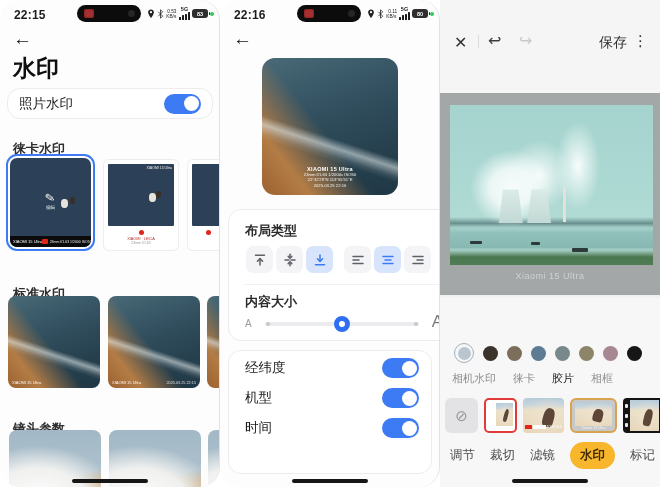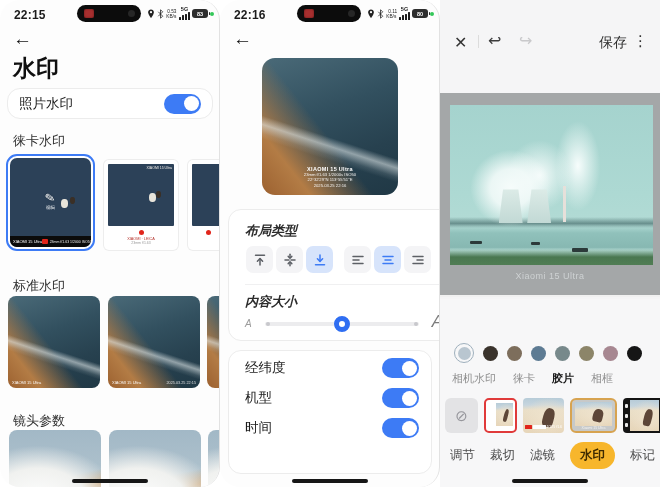--- a/index.html
+++ b/index.html
@@ -25,21 +25,21 @@
   .bars b { width:2px; background:#1d1d1d; border-radius:.5px; display:block; }
   .batt { position:relative; width:16px; height:8.5px; border-radius:3px; background:#2e2e2e; display:flex; align-items:center; justify-content:center; }
   .batt i { font-style:normal; font-size:5.5px; color:#fff; font-weight:700; }
   .batt::after { content:""; position:absolute; right:-2px; top:2.5px; width:1.5px; height:3.5px; background:#2e2e2e; border-radius:1px; }
   .gdot { width:4px; height:4px; border-radius:50%; background:#34c759; }
 
   .backbtn { position:absolute; left:13px; top:29px; font-size:19px; color:#111; line-height:20px; cursor:pointer; }
   .pgtitle { position:absolute; left:13px; top:53px; font-size:23px; font-weight:700; color:#0f0f0f; }
 
   .card { background:#fff; border:1px solid #ececec; border-radius:13px; }
-  .secLabel { position:absolute; left:13px; font-size:13px; font-weight:400; color:#2f2f2f; }
+  .secLabel { position:absolute; left:13px; font-size:13px; font-weight:700; color:#2f2f2f;margin-top:8px; }
 
   
   .tg { position:relative; width:37px; height:20px; border-radius:11px; background:#3d7bf5; flex:0 0 auto; }
   .tg::after { content:""; position:absolute; right:2.5px; top:2.5px; width:15px; height:15px; border-radius:50%; background:#fff; }
 
   
   .wmCard { position:absolute; left:7px; top:88px; width:206px; height:31px; display:flex; align-items:center; justify-content:space-between; padding:0 11px; }
   .wmCard span { font-size:13.5px; color:#1a1a1a; }
 
   .thumbRow { position:absolute; left:0; width:220px; }
@@ -92,21 +92,21 @@
   .dthumb { position:absolute; top:0; width:92px; height:92px; border-radius:8px; }
 
   .homebar { position:absolute; left:72px; top:479px; width:76px; height:4px; border-radius:2px; background:#161616; z-index:9; }
 
   
   .preview { position:absolute; left:42px; top:58px; width:136px; height:137px; border-radius:13px; }
   .wmLines { position:absolute; left:0; right:0; bottom:7px; text-align:center; color:#fff; }
   .wmLines .a { font-size:5.5px; font-weight:700; letter-spacing:.3px; }
   .wmLines .b { font-size:4.2px; opacity:.92; line-height:5.5px; }
 
-  .layoutCard { position:absolute; left:8px; top:209px; width:228px; height:132px;font-style:italic; }
+  .layoutCard { position:absolute; left:8px; top:209px; width:228px; height:132px; }
   .cardLabel { position:absolute; left:16px; font-size:13px; font-weight:600; color:#2c2c2c; }
   .alignBtn { position:absolute; top:36px; width:27px; height:27px; border-radius:7px; background:#f4f4f6; display:flex; align-items:center; justify-content:center; color:#5d6066; cursor:pointer; }
   .alignBtn.sel { background:#d7e4fb; color:#3d7bf5; }
   .alignBtn svg { stroke:currentColor; fill:none; stroke-width:1.5; stroke-linecap:round; stroke-linejoin:round; }
   .divline { position:absolute; left:16px; right:16px; top:74px; height:1px; background:#f0f0f1; }
   .sliderRow { position:absolute; left:0; right:0; top:100px; height:26px; }
   .sA { position:absolute; left:16px; top:8px; font-size:10px; color:#9b9b9b; }
   .bA { position:absolute; right:12px; top:2px; font-size:17px; color:#7c7c7c; }
   .track { position:absolute; left:36px; right:36px; top:12px; height:4px; border-radius:2px; background:#ececee; }
   .track .d1,.track .d2 { position:absolute; top:0; width:4px; height:4px; border-radius:50%; background:#c8c8cc; }
@@ -143,21 +143,21 @@
   .b1 { left:10%; bottom:13%; width:12px; } .b2 { left:40%; bottom:12.5%; width:9px; } .b3 { left:60%; bottom:8%; width:16px; height:4px; }
   .caption { position:absolute; left:0; right:0; top:178px; text-align:center; font-size:9px; color:#ced2d3; letter-spacing:.5px; }
 
   .editArea { position:absolute; left:0; right:0; top:299px; bottom:0; background:#f7f7f8; }
   .swatches { position:absolute; left:14px; top:44px; display:flex; align-items:center; gap:9px; }
   .swRing { width:20px; height:20px; border-radius:50%; border:1.5px solid #9fb0bd; display:flex; align-items:center; justify-content:center; }
   .sw { width:15px; height:15px; border-radius:50%; cursor:pointer; }
   .swRing .sw { width:13px; height:13px; }
   .catTabs { position:absolute; left:12px; top:72px; display:flex; gap:17px; }
   .catTabs span { font-size:11px; color:#8e8e8e; cursor:pointer; }
-  .catTabs span.sel { color:#141414; font-weight:700;text-align:center; }
+  .catTabs span.sel { color:#141414; font-weight:400;text-align:center; }
   .styleRow { position:absolute; left:5px; top:98px; height:37px; display:flex; align-items:center; gap:6px; }
   .stNone { width:33px; height:35px; border-radius:6px; background:#e3e3e5; display:flex; align-items:center; justify-content:center; font-size:15px; color:#96969c; cursor:pointer; }
   .stTh { position:relative; height:35px; border-radius:4px; overflow:hidden; cursor:pointer; }
   .st2 { width:33px; border:2px solid #e03a3a; border-radius:5px; background:#fff; padding:3px 2px 5px 10px; }
   .st2 .ph-model { width:100%; height:100%; }
   .st3 { width:41px; }
   .st3 .ph-model { width:100%; height:100%; }
   .st3 .lgz { position:absolute; left:2px; bottom:4px; display:flex; align-items:center; gap:1px; }
   .st3 .lgz .rd { width:7px; height:4px; background:#e1251b; border-radius:.5px; }
   .st3 .lgz .wt { width:13px; height:4px; background:#fdfdfd; border-radius:.5px; }

